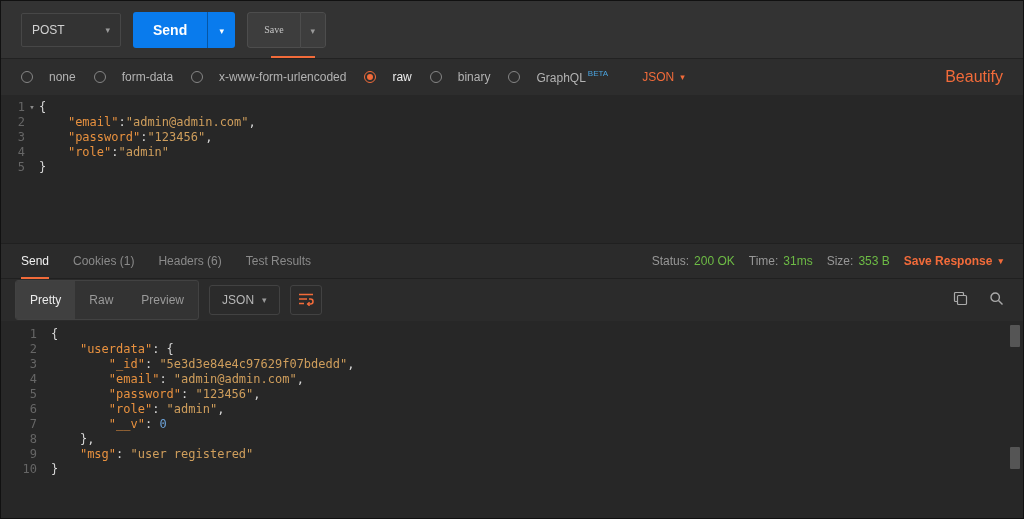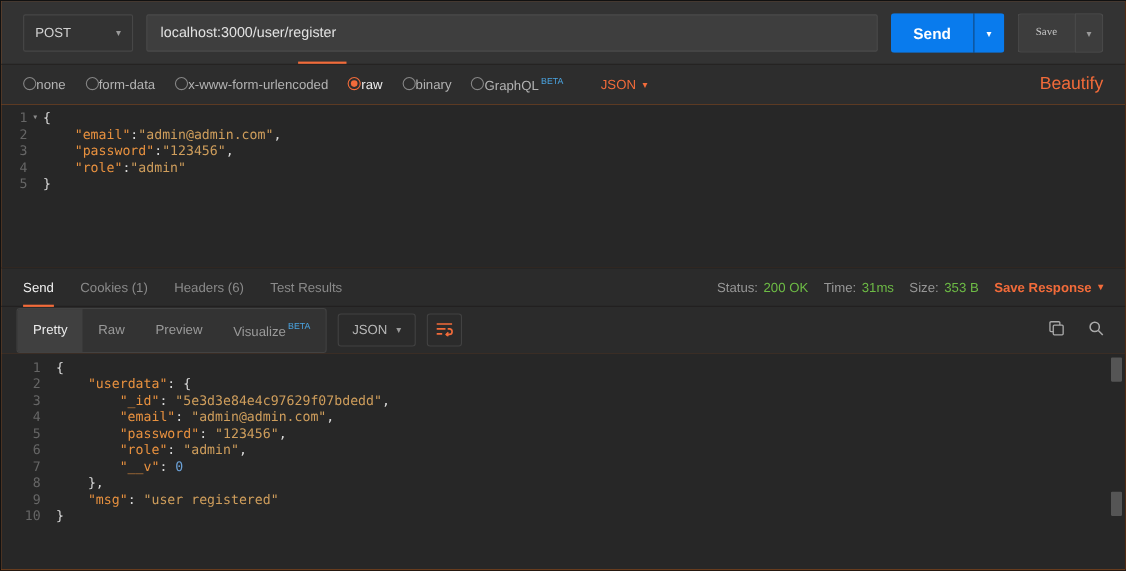--- a/index.html
+++ b/index.html
@@ -25,21 +25,21 @@
   .send-caret { background: #097bed; border: none; border-left: 1px solid rgba(0,0,0,.3);
                 width: 28px; cursor: pointer; }
   .save-main { background: #3d3d3d; color: #c5c5c5; border: 1px solid #4d4d4d; border-right: none;
                font-size: 10px; padding: 0 16px; cursor: pointer; font-family: Liberation Serif, serif; border-radius: 3px 0 0 3px; }
   .save-caret { background: #3d3d3d; border: 1px solid #4d4d4d; width: 26px; cursor: pointer; border-radius: 0 3px 3px 0; }
   .tab-indicator { position: absolute; bottom: 0; left: 270px; width: 44px; height: 2px; background: #f26b3a; }
 
   
   .option-row { height: 36px; display: flex; align-items: center; padding: 0 20px; gap: 18px;
                 background: #2d2d2d; flex: none; }
-  .radio-item { display: flex; gap: 0; cursor: pointer; }
+  .radio-item { display: flex; align-items: center; gap: 16px; cursor: pointer; }
   .radio { width: 12px; height: 12px; border-radius: 50%; border: 1px solid #868686; background: #2d2d2d;
            display: inline-flex; align-items: center; justify-content: center; flex: none; }
   .radio-item.selected .radio { border-color: #f26b3a; }
   .radio-item.selected .radio::after { content: ""; width: 6px; height: 6px; border-radius: 50%; background: #f26b3a; }
   .radio-label { font-size: 12px; color: #b3b3b3; }
   .radio-item.selected .radio-label { color: #ededed; }
   sup.beta { font-size: 8px; color: #4aa3df; margin-left: 2px; position: relative; top: -1px; }
   .lang-select { display: flex; align-items: center; gap: 6px; color: #f26b3a; font-size: 12px;
                  margin-left: 16px; cursor: pointer; }
   .spacer { flex: 1; }
@@ -94,21 +94,20 @@
 </head>
 <body>
 
 <div class="app">
 
   <div class="topbar">
     <div class="method-select">
       <span>POST</span>
       <span class="caret">▾</span>
     </div>
-    <input class="url-input" readonly="" value="localhost:3000/user/register" style="">
     <div class="send-group">
       <button class="send-main">Send</button>
       <button class="send-caret"><span class="caret white">▾</span></button>
     </div>
     <div class="save-group">
       <button class="save-main">Save</button>
       <button class="save-caret"><span class="caret">▾</span></button>
     </div>
     <div class="tab-indicator"></div>
   </div>
@@ -193,21 +192,20 @@
         <span class="caret orange">▾</span>
       </span>
     </div>
   </div>
 
   <div class="resp-toolbar">
     <div class="view-tabs">
       <div class="view-tab active">Pretty</div>
       <div class="view-tab">Raw</div>
       <div class="view-tab">Preview</div>
-      <div class="view-tab"><span>Visualize</span><sup class="beta">BETA</sup></div>
     </div>
     <div class="lang-select2">
       <span>JSON</span>
       <span class="caret">▾</span>
     </div>
     <button class="icon-btn">
       <span>
         <svg width="16" height="14" viewBox="0 0 16 14">
             <path d="M1 2.5h14M1 7h8M1 11.5h5" stroke="#f26b3a" stroke-width="1.5" fill="none"></path>
             <path d="M11 7h1.5a2.5 2.5 0 0 1 0 5h-2.8" stroke="#f26b3a" stroke-width="1.5" fill="none"></path>

